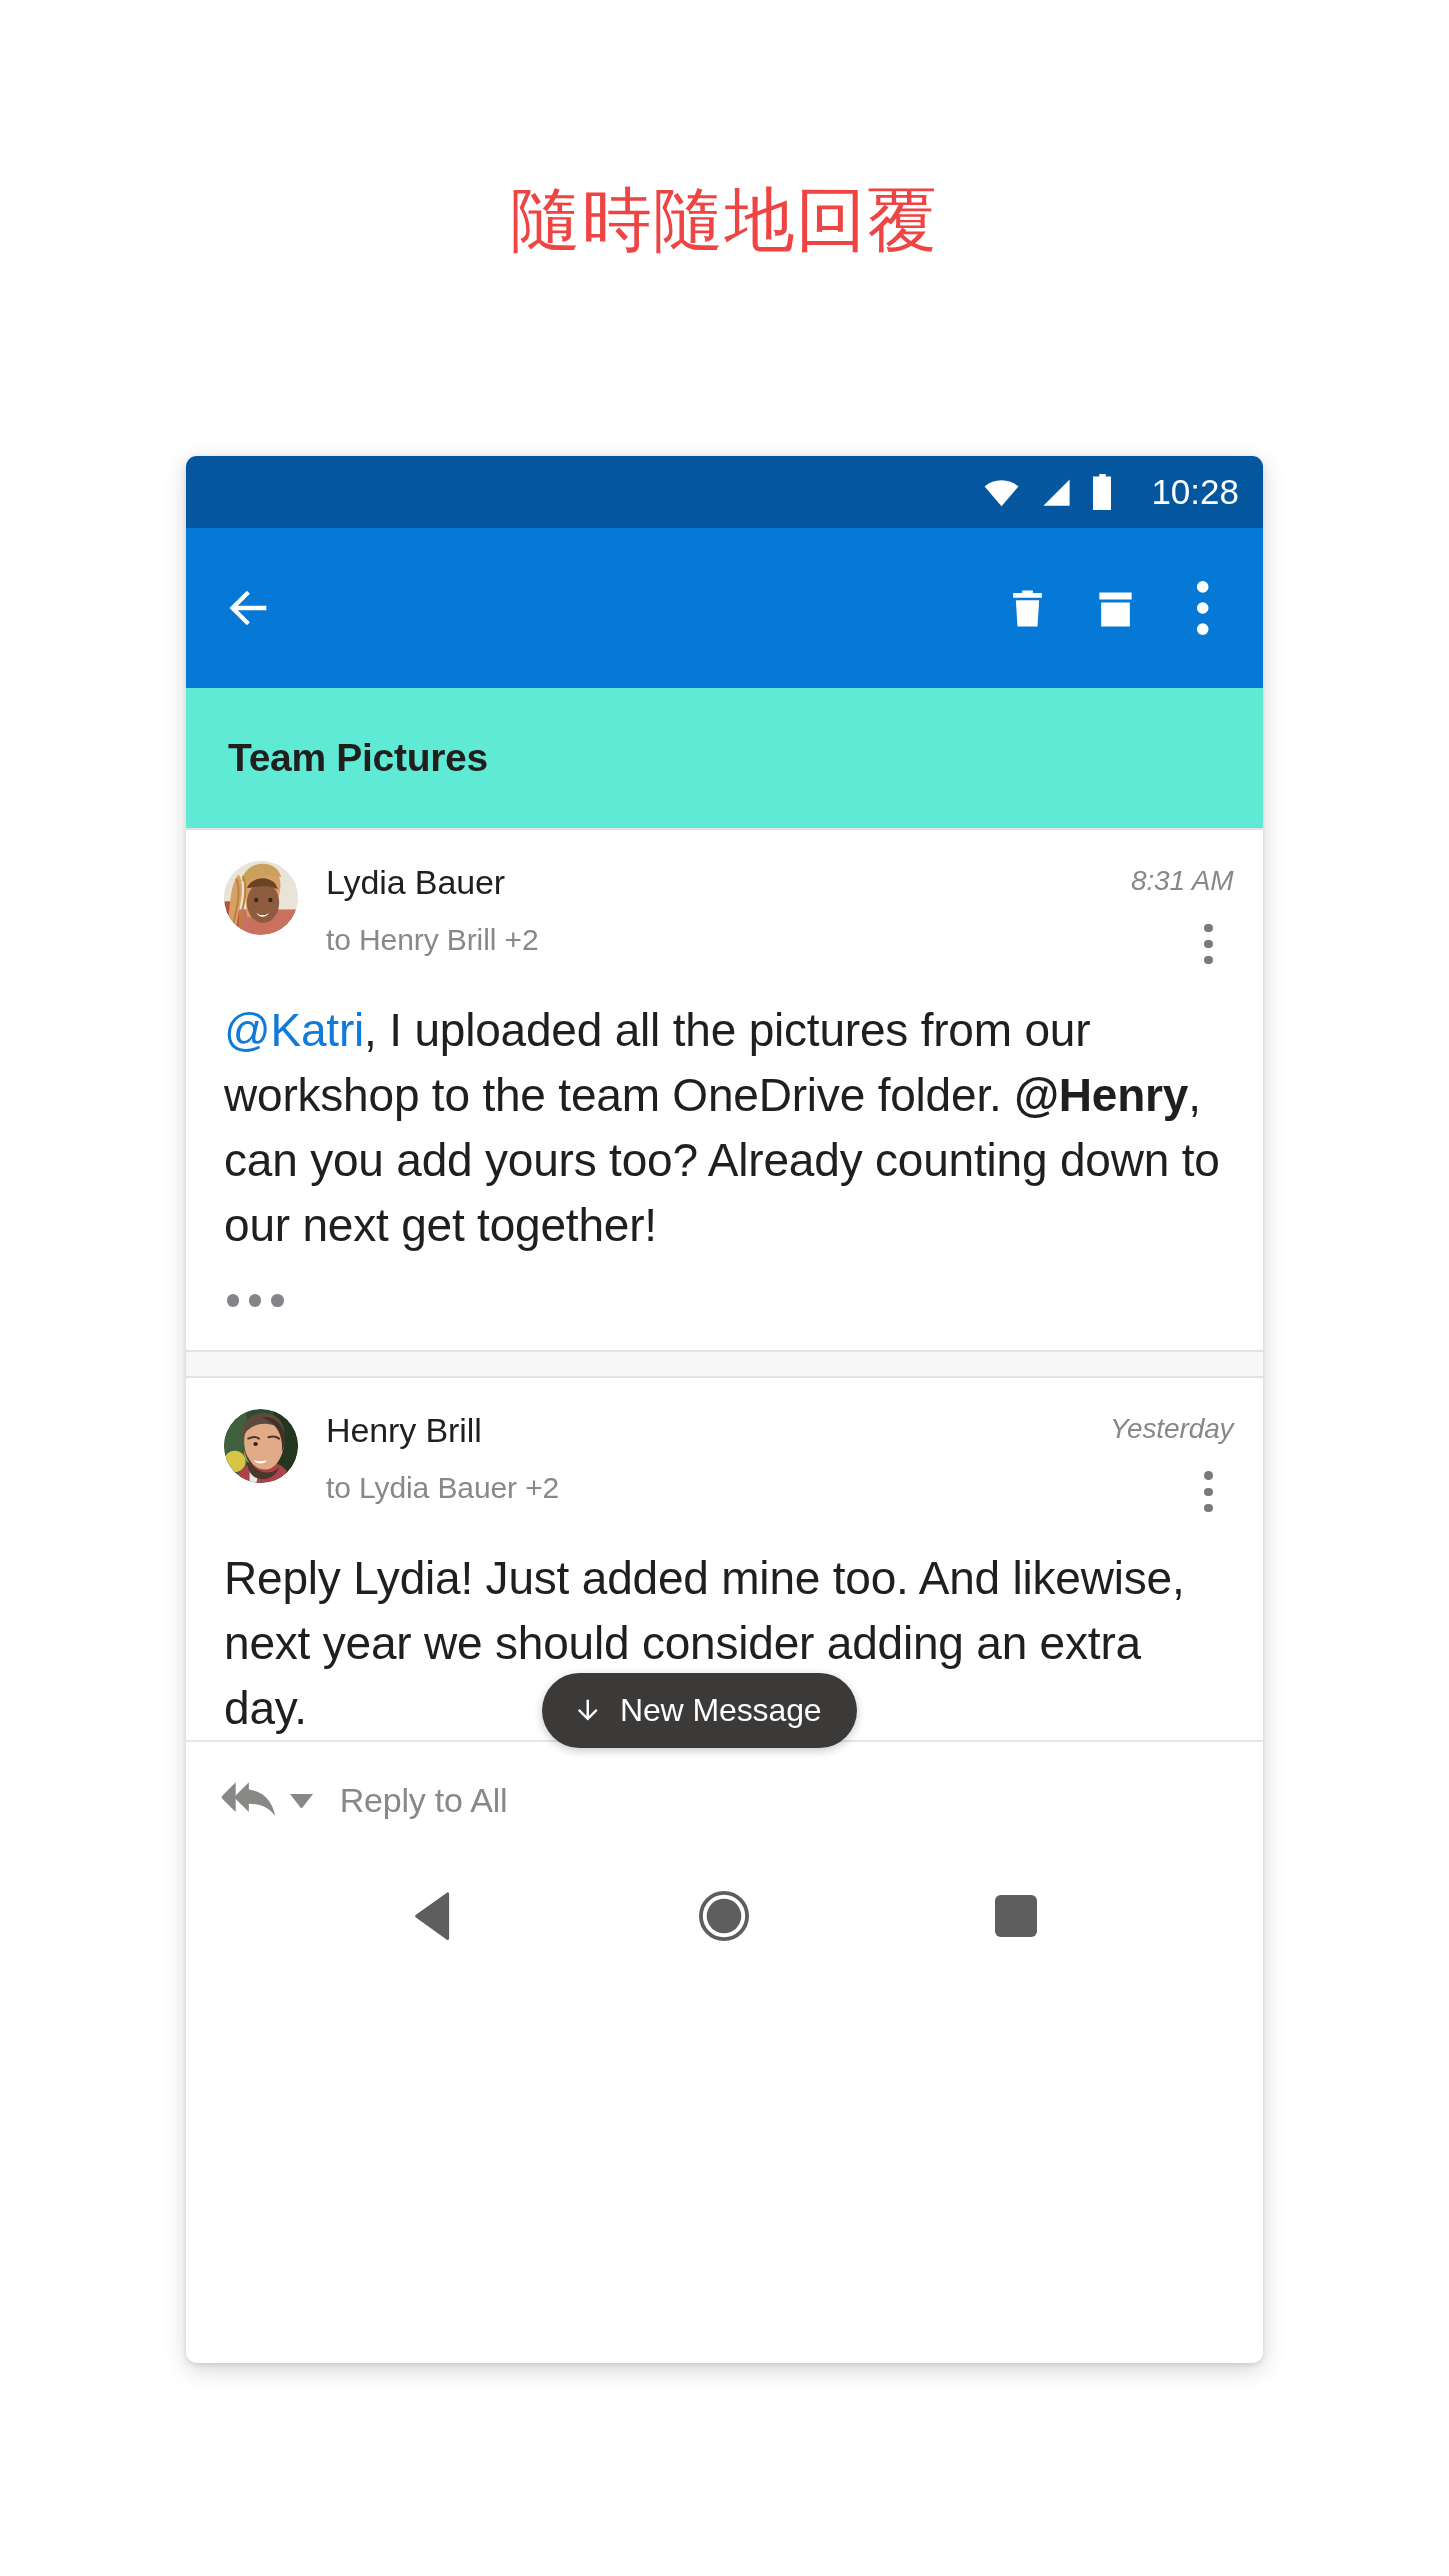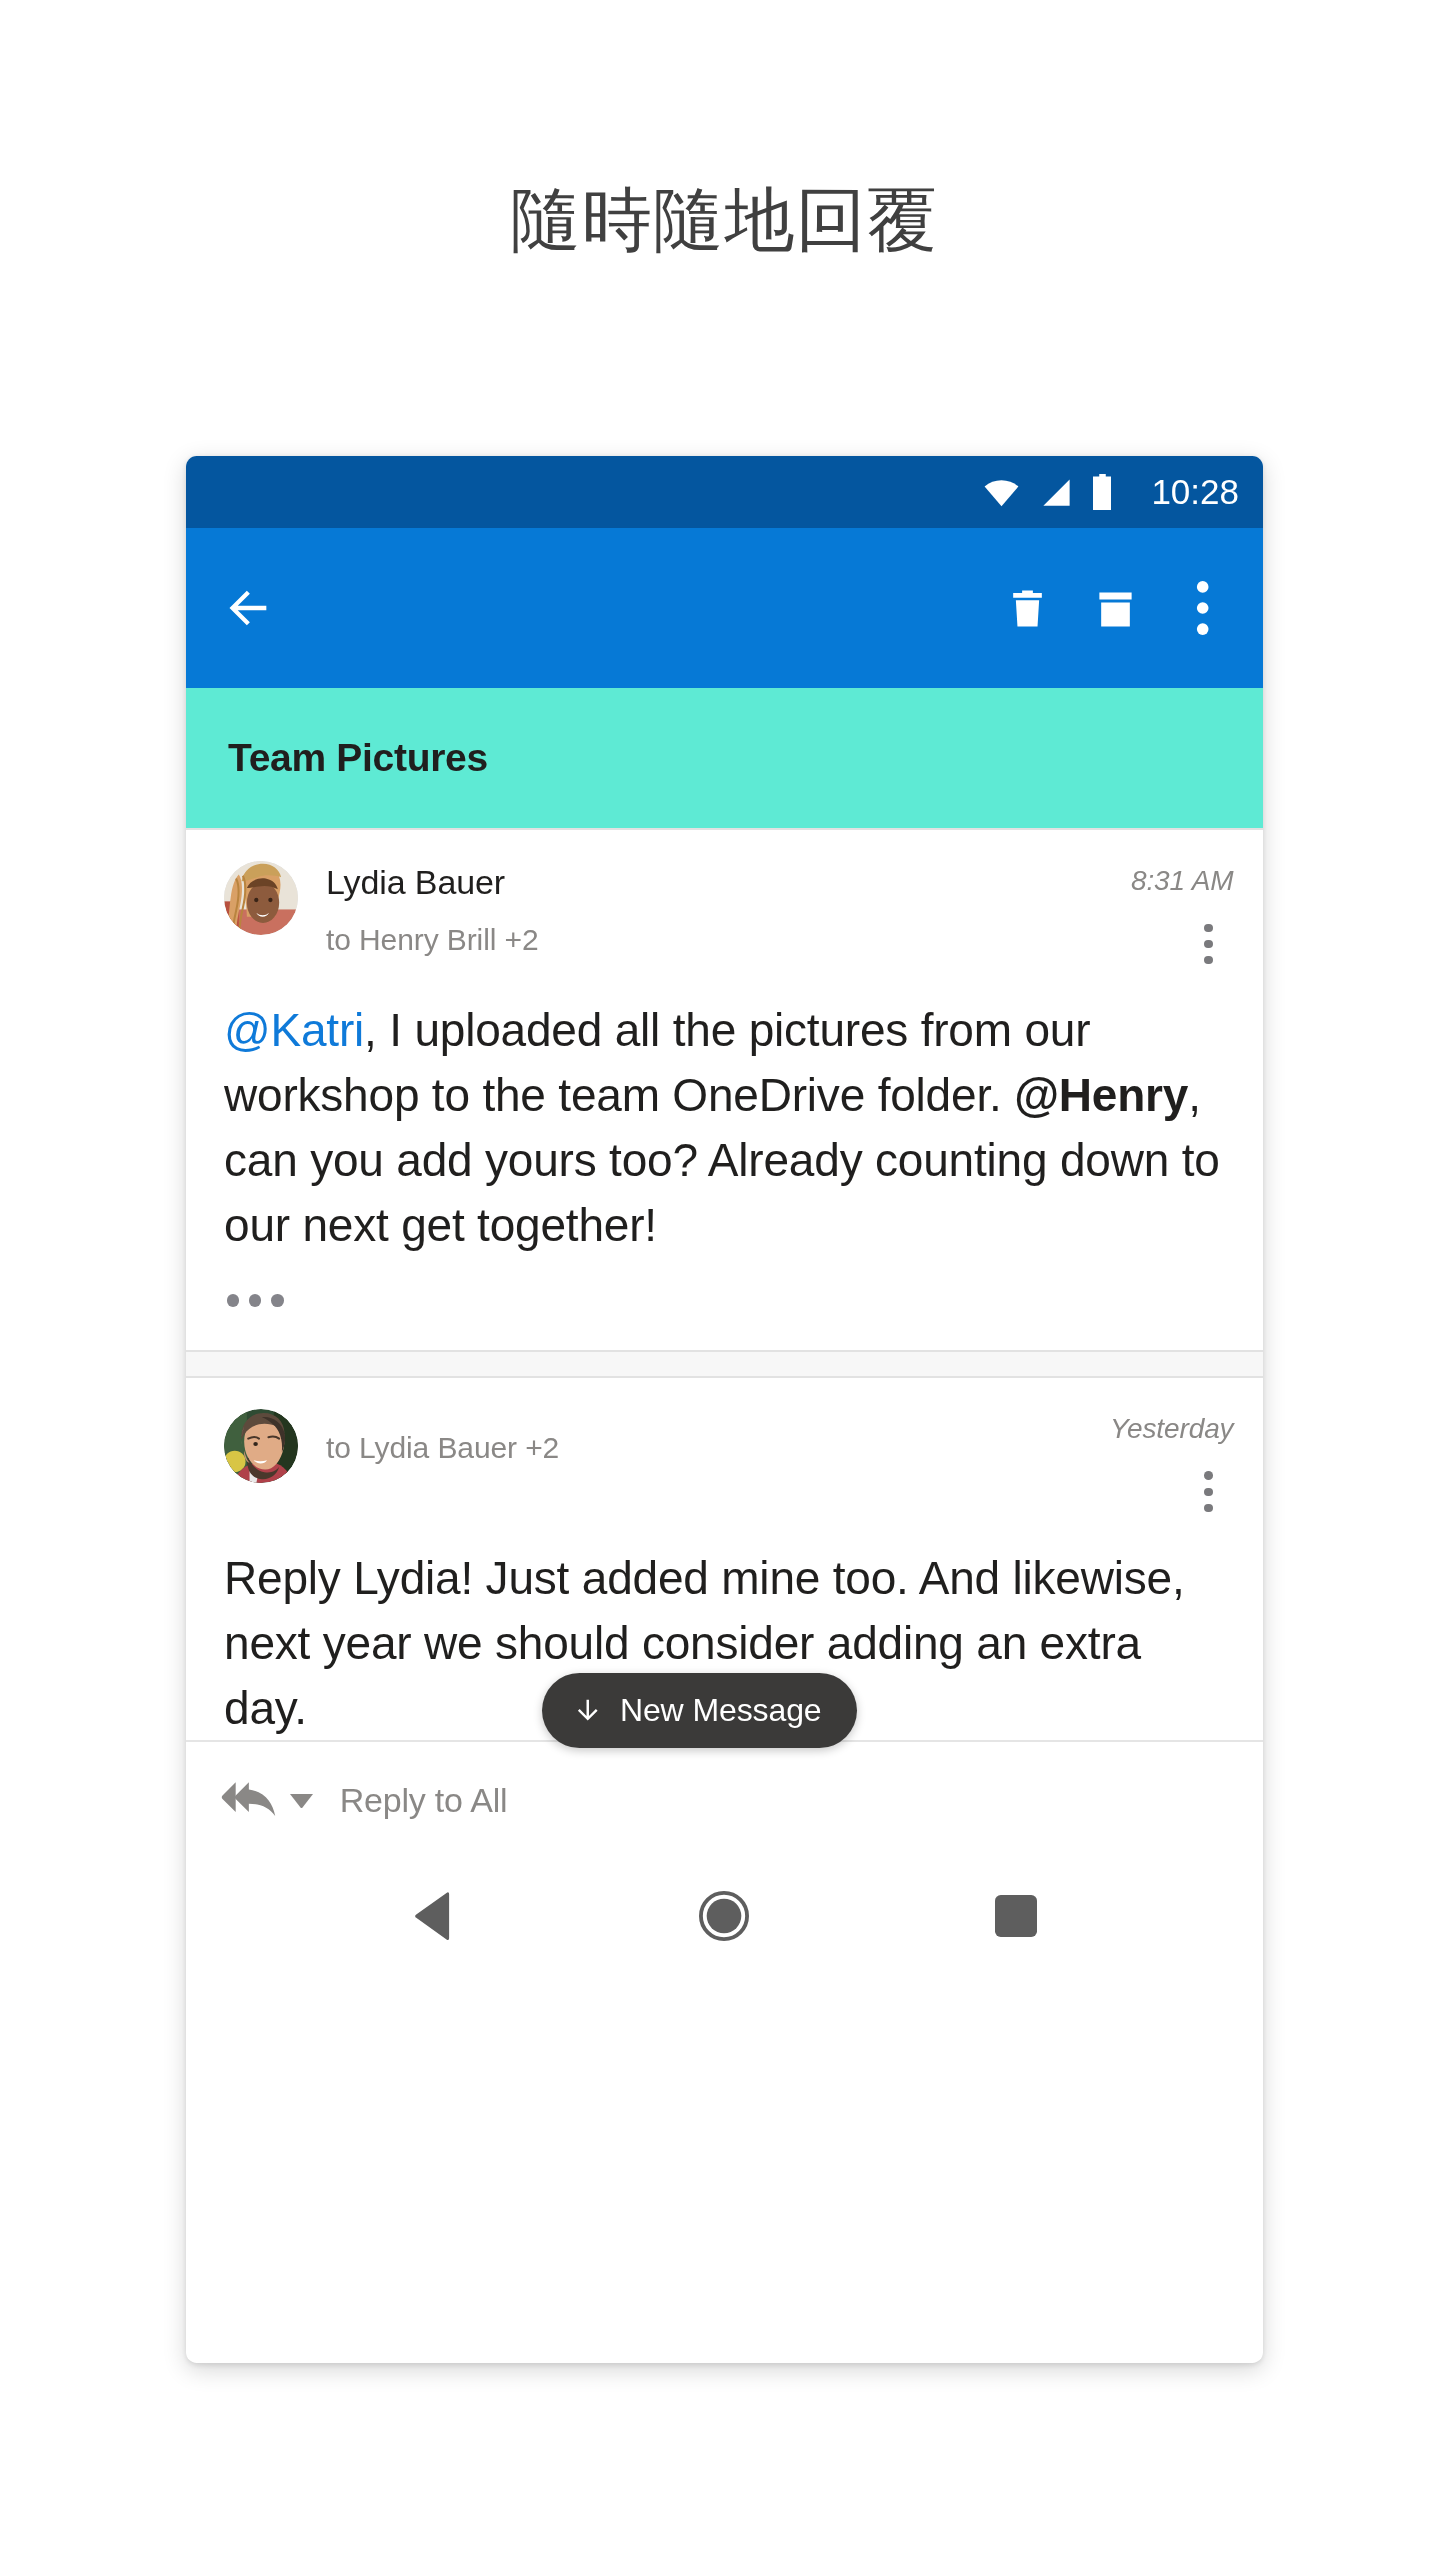--- a/index.html
+++ b/index.html
@@ -18,21 +18,21 @@
 
   
   .headline {
     position: absolute;
     top: 180px;
     left: 0;
     width: 1449px;
     text-align: center;
     font-size: 70px;
     line-height: 1.15;
-    color: #404040;
+    color: #ef4444;
     font-weight: 400;
     letter-spacing: 1.3px;
     font-family: "DejaVu Sans", sans-serif;
   }
 
   
   .phone {
     position: absolute;
     left: 186px;
     top: 456px;
@@ -419,20 +419,21 @@
             <ellipse cx="47" cy="52" rx="3.4" ry="3" fill="#33261c"></ellipse>
             <path d="M36 44c6-3 12-3 16 0" stroke="#4a372a" stroke-width="3" fill="none" stroke-linecap="round"></path>
             <path d="M66 42c6-2 12-1 16 2" stroke="#4a372a" stroke-width="3" fill="none" stroke-linecap="round"></path>
             <path d="M36 72c4 10 12 20 24 22 10 2 18-2 22-8-4 14-16 20-28 18-14-2-22-16-18-32z" fill="#4a382c"></path>
             <path d="M44 76c6 2 14 2 20 0-4 6-14 7-20 0z" fill="#fff"></path>
             <path d="M30 62c2 8 4 14 8 18-6-2-9-10-8-18z" fill="#c89676"></path>
           </g>
         </svg>
       </div>
       <div class="msg-names">
+        <div class="msg-sender">Henry Brill</div>
         <div class="msg-recipients">to Lydia Bauer +2</div>
       </div>
       <div class="msg-meta">
         <div class="msg-time">Yesterday</div>
         <div class="msg-kebab">
           <i></i>
             <i></i>
             <i></i>
         </div>
       </div>

